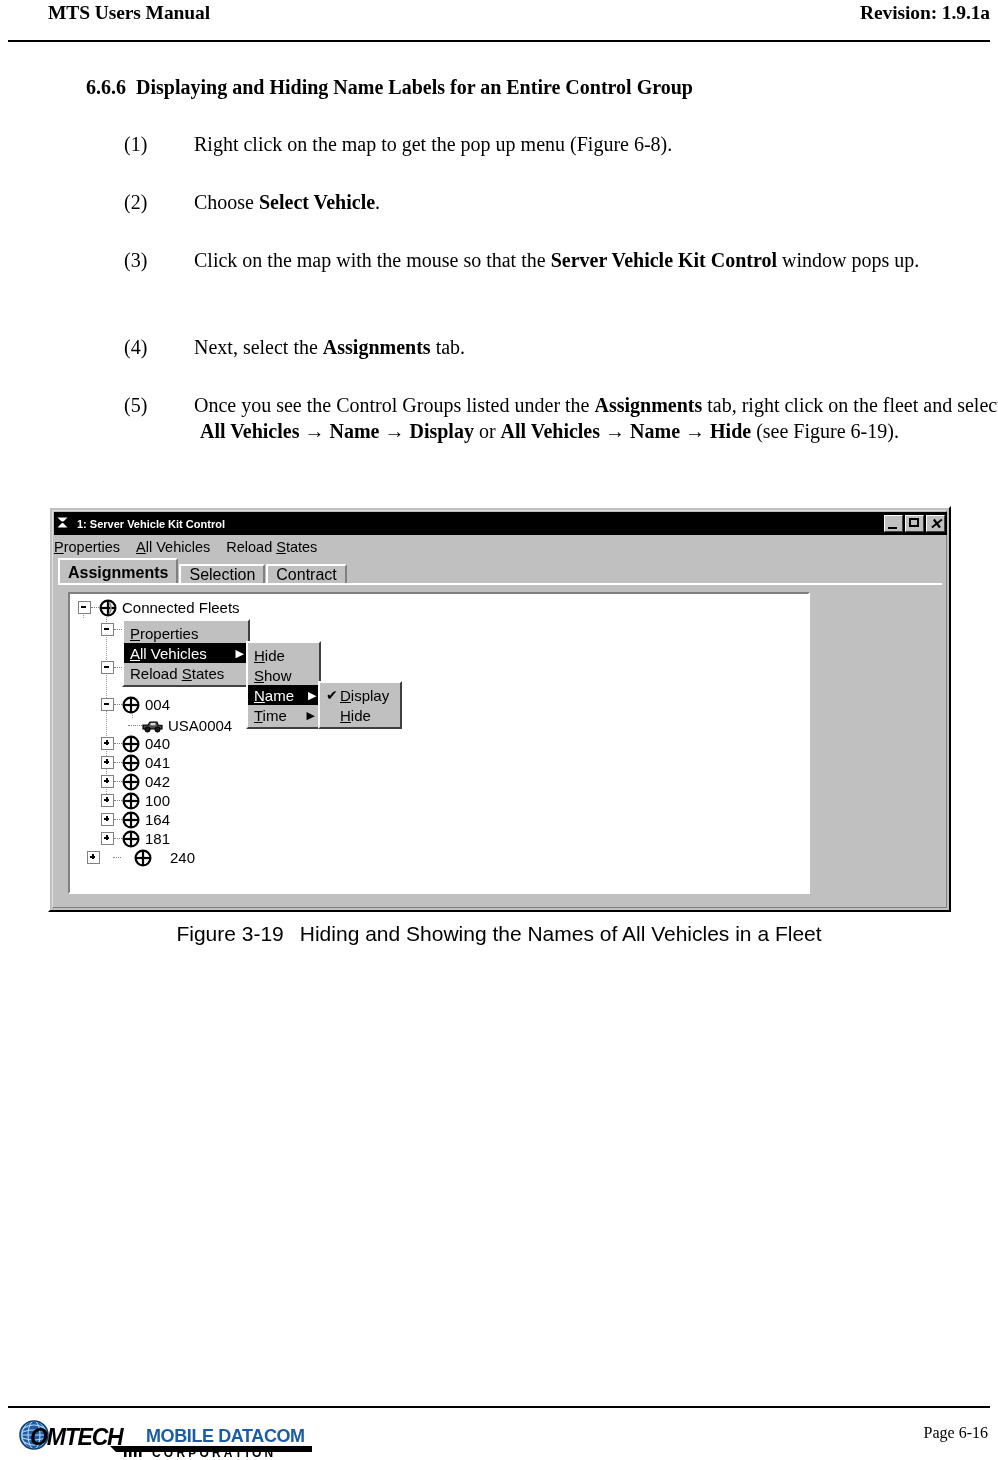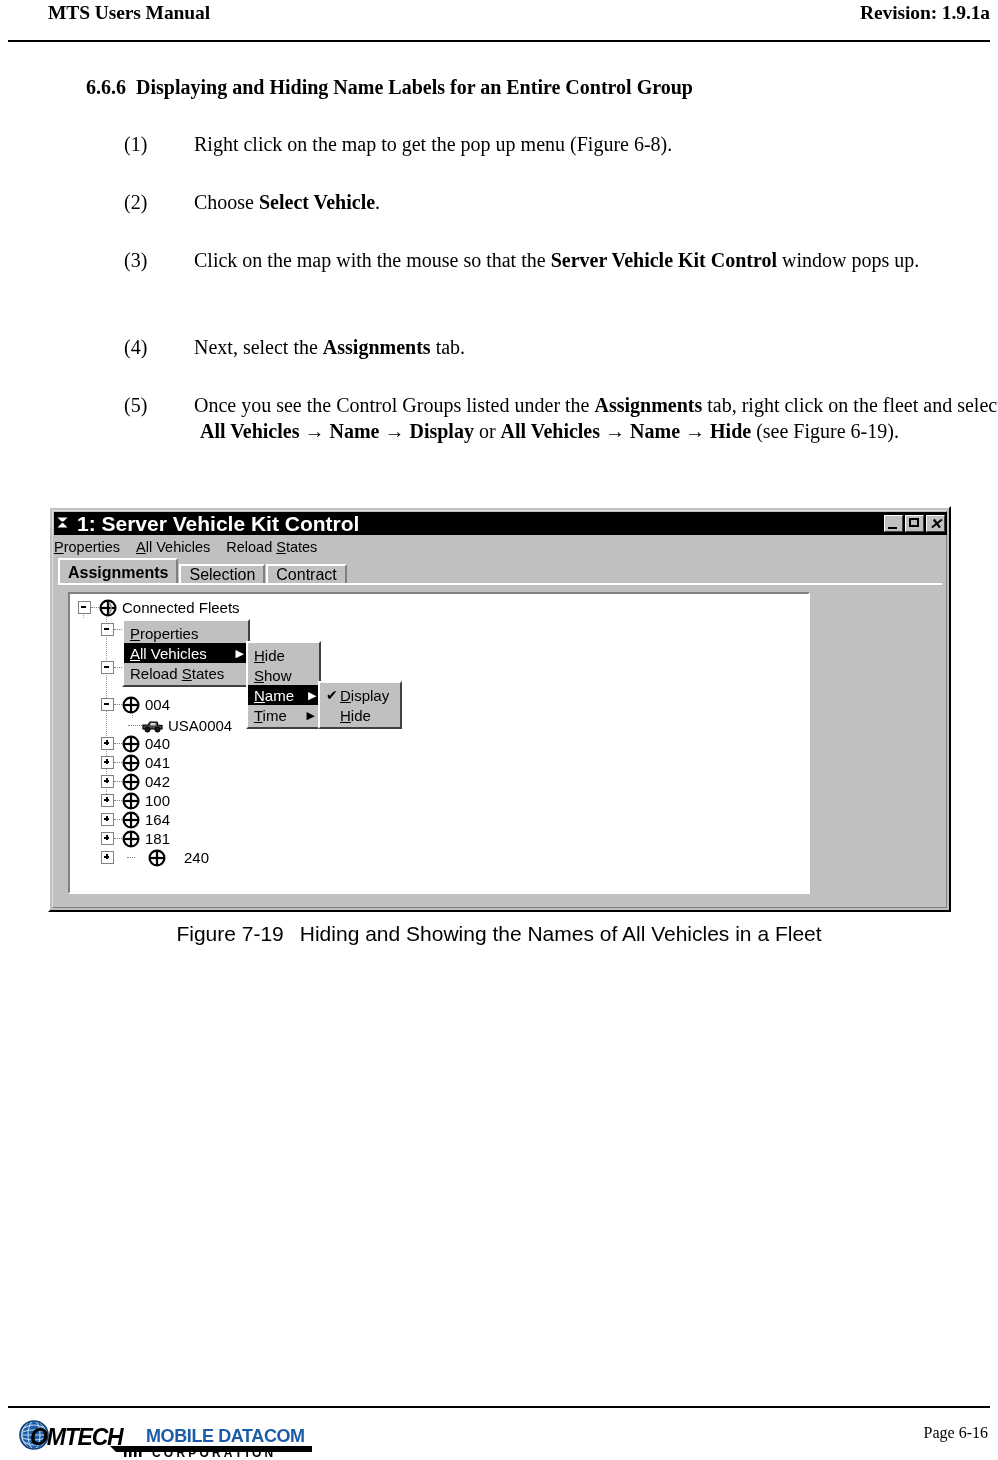--- a/index.html
+++ b/index.html
@@ -101,21 +101,21 @@
     padding: 0 2px 0 3px;
   }
   #titlebar .tb-icon {
     width: 17px; height: 16px;
     margin-right: 3px;
     position: relative;
     flex: 0 0 auto;
   }
   #titlebar .tb-title {
     color: #ffffff;
-    font-size: 21px;
+    font-size: 11px;
     font-weight: bold;
     white-space: nowrap;
     letter-spacing: 0px;
   }
   #titlebar .tb-btns {
     margin-left: auto;
     display: flex;
     gap: 2px;
     align-items: center;
   }
@@ -541,21 +541,21 @@
       <span class="tbox plus"></span>
       <span class="tdash"></span>
       <span class="globe"><svg width="18" height="18" viewBox="0 0 18 18">
             <circle cx="9" cy="9" r="7.4" fill="#fff" stroke="#000" stroke-width="2.2"></circle>
             <line x1="1.6" y1="9" x2="16.4" y2="9" stroke="#000" stroke-width="2.2"></line>
             <line x1="9" y1="1.6" x2="9" y2="16.4" stroke="#000" stroke-width="2.2"></line>
           </svg></span>
       <span class="tlabel">181</span>
     </div>
 
-    <div class="tnode" style="left:31px; top:254px;gap:13px;">
+    <div class="tnode" style="left:17px; top:254px;gap:13px;">
       <span class="tbox plus"></span>
       <span class="tdash"></span>
       <span class="globe"><svg width="18" height="18" viewBox="0 0 18 18">
             <circle cx="9" cy="9" r="7.4" fill="#fff" stroke="#000" stroke-width="2.2"></circle>
             <line x1="1.6" y1="9" x2="16.4" y2="9" stroke="#000" stroke-width="2.2"></line>
             <line x1="9" y1="1.6" x2="9" y2="16.4" stroke="#000" stroke-width="2.2"></line>
           </svg></span>
       <span class="tlabel">240</span>
     </div>
 
@@ -597,21 +597,21 @@
     <span class="check">✔</span>
     <span class="mlabel"><span class="ul">D</span>isplay</span>
   </div>
   <div class="mrow">
     <span class="check"></span>
     <span class="mlabel"><span class="ul">H</span>ide</span>
   </div>
 </div>
 
 <div id="figure-caption">
-  <span class="capnum">Figure 7-19</span><span>Hiding and Showing the Names of All Vehicles in a Fleet</span>
+  <span class="capnum">Figure 3-19</span><span>Hiding and Showing the Names of All Vehicles in a Fleet</span>
 </div>
 
 <div id="footer-rule"></div>
 
 <div id="footer-logo">
   <svg width="320" height="42" viewBox="0 0 320 42">
     <defs>
       <clipPath id="gclip">
           <circle cx="22" cy="17" r="14"></circle>
         </clipPath>

